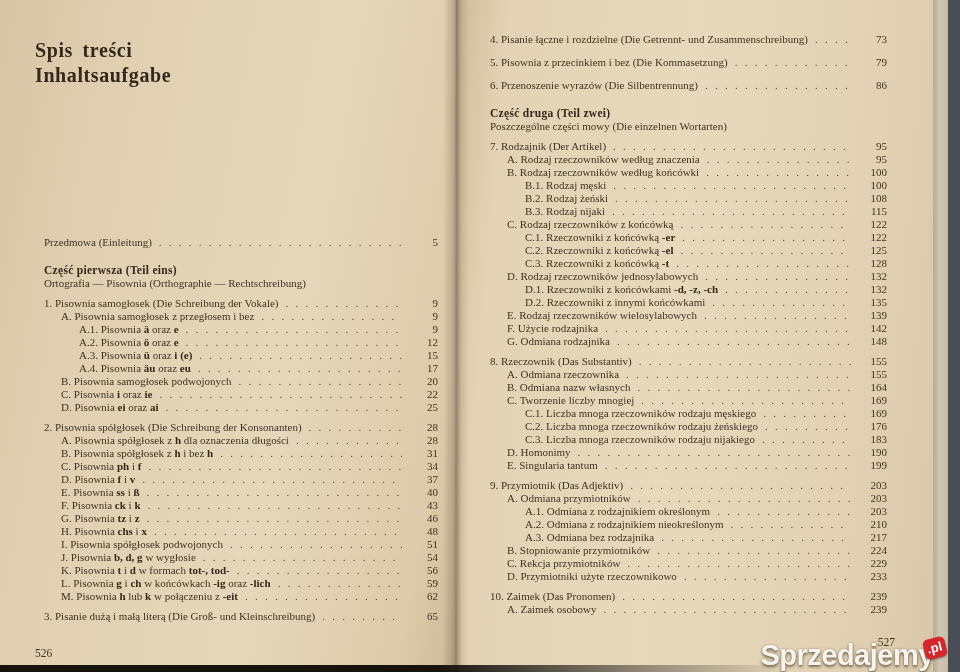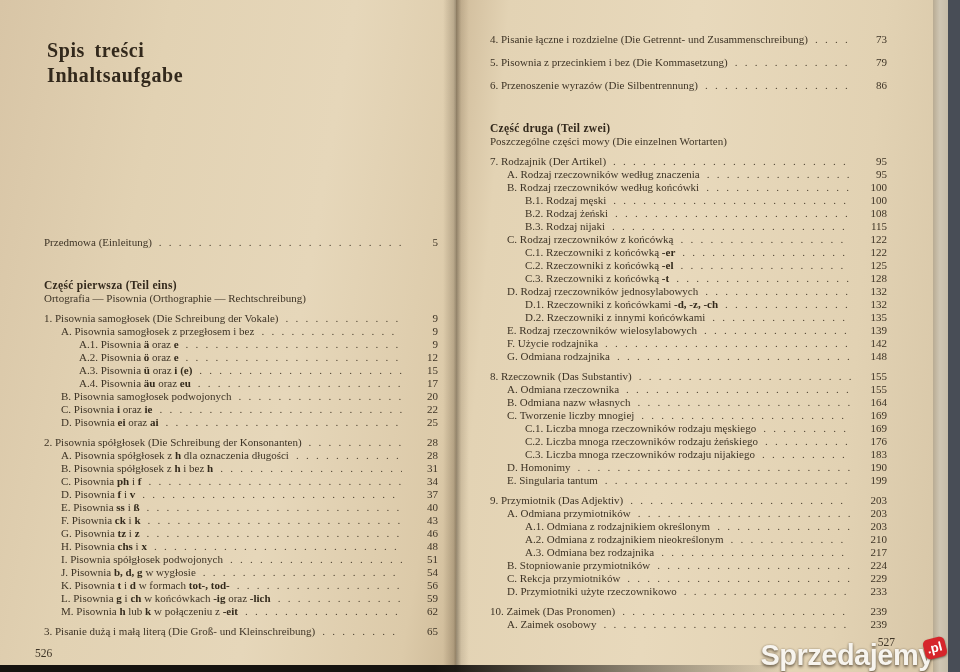--- a/index.html
+++ b/index.html
@@ -16,21 +16,21 @@
   .gutter{position:absolute;top:0;bottom:0;left:443px;width:26px;pointer-events:none;
     background:linear-gradient(90deg,rgba(60,44,24,0) 0%,rgba(60,44,24,.22) 40%,rgba(35,24,10,.38) 52%,rgba(60,44,24,.12) 70%,rgba(60,44,24,0) 100%);}
   .fore-edge{position:absolute;top:0;bottom:0;left:933px;width:17px;
     background:linear-gradient(90deg,#b8ab93,#cfc6b3 40%,#c4baa6);}
   .backdrop{position:absolute;top:0;bottom:0;left:948px;width:12px;background:#484d56;}
   .top-strip{position:absolute;top:0;left:428px;width:518px;height:7px;background:#221f1b;}
   .bottom-strip{position:absolute;bottom:0;left:0;width:790px;height:7px;
     background:linear-gradient(to right,#16130f 55%,rgba(22,19,15,0));}
 
   
-  .title-block{padding:38px 0 0 35px;margin-left:12px;}
+  .title-block{padding:38px 0 0 35px;}
   .title-line{font-size:20px;font-weight:bold;color:#33291c;line-height:25px;
     letter-spacing:.6px;word-spacing:4px;}
 
   
   .toc{font-size:11px;line-height:13px;color:#3e3426;}
   .toc-left{margin-top:148px;padding:0 18px 0 44px;}
   .toc-right{padding:33px 48px 0 34px;}
   .row{display:flex;align-items:baseline;}
   .row .lbl{white-space:nowrap;flex-shrink:0;}
   .row b{color:#332a1c;}
@@ -38,21 +38,21 @@
   .lvl3{padding-left:35px;}
   .leader{flex:1 1 0;overflow:hidden;white-space:nowrap;margin:0 10px 0 7px;
     color:#514534;min-width:8px;}
   .leader::after{content:". . . . . . . . . . . . . . . . . . . . . . . . . . . . . . . . . . . . . . . . . . . . . . . . . .";
     letter-spacing:1.5px;word-spacing:1.5px;}
   .pg{width:26px;flex-shrink:0;text-align:right;color:#3e3426;}
   .toc-heading{font-weight:bold;font-size:11.5px;color:#33291c;letter-spacing:.3px;}
   .toc-subheading{margin-top:0;}
   .sp-md{margin-top:7px;}
   .sp-md2{margin-top:10px;}
-  .sp-lg{margin-top:30px;}
+  .sp-lg{margin-top:15px;}
 
   
   .folio{position:absolute;font-size:11.5px;color:#3e3426;}
   .folio-left{left:35px;bottom:13px;margin-top:18px;}
   .folio-right{right:40px;bottom:24px;}
 
   
   .watermark{position:absolute;right:4px;bottom:0;white-space:nowrap;z-index:5;}
   .wm-text{font-family:"Liberation Sans","DejaVu Sans",sans-serif;font-weight:bold;
     font-size:29px;color:#f7f4ee;letter-spacing:-.5px;

